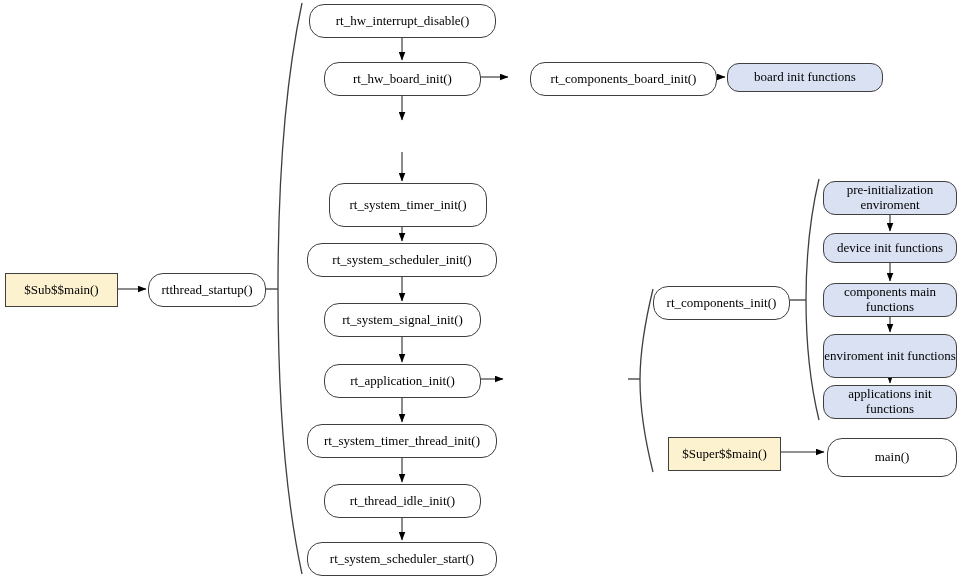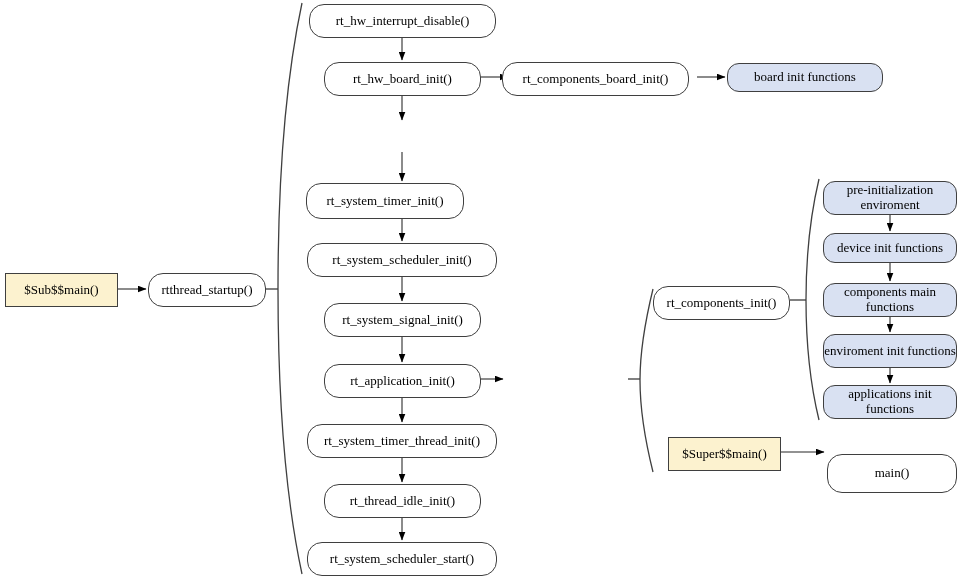--- a/index.html
+++ b/index.html
@@ -96,33 +96,33 @@
     <path class="brace" d="M 302 3 C 283 92 278 190 278 289 C 278 388 283 486 302 574"></path>
     <path class="brace" d="M 653 289 C 643 330 640 356 640 380 C 640 404 643 432 653 472"></path>
     <path class="brace" d="M 819 179 C 809 221 806 262 806 300 C 806 338 809 379 819 420"></path>
   </svg>
 
   <div class="node entry" style="left:5px;top:273px;width:113px;height:32px;">$Sub$$main()</div>
   <div class="node" style="left:148px;top:273px;width:118px;height:32px;font-family:Liberation Serif, serif;">rtthread_startup()</div>
 
   <div class="node" style="left:309px;top:4px;width:187px;height:28px;">rt_hw_interrupt_disable()</div>
   <div class="node" style="left:324px;top:62px;width:157px;height:30px;">rt_hw_board_init()</div>
-  <div class="node" style="left:502px;top:62px;width:187px;height:30px;">rt_components_board_init()</div>
+  <div class="node" style="left:530px;top:62px;width:187px;height:30px;">rt_components_board_init()</div>
   <div class="node blue" style="left:727px;top:63px;width:156px;height:29px;">board init functions</div>
-  <div class="node" style="left:306px;top:183px;width:158px;height:36px;text-align:right;">rt_system_timer_init()</div>
+  <div class="node" style="left:329px;top:183px;width:158px;height:44px;text-align:right;">rt_system_timer_init()</div>
   <div class="node" style="left:307px;top:243px;width:190px;height:30px;">rt_system_scheduler_init()</div>
   <div class="node" style="left:324px;top:303px;width:157px;height:30px;">rt_system_signal_init()</div>
   <div class="node" style="left:324px;top:364px;width:157px;height:30px;">rt_application_init()</div>
   <div class="node" style="left:307px;top:424px;width:190px;height:30px;">rt_system_timer_thread_init()</div>
   <div class="node" style="left:324px;top:484px;width:157px;height:30px;">rt_thread_idle_init()</div>
   <div class="node" style="left:307px;top:542px;width:190px;height:33px;">rt_system_scheduler_start()</div>
 
   <div class="node" style="left:653px;top:286px;width:137px;height:29px;">rt_components_init()</div>
   <div class="node entry" style="left:668px;top:437px;width:113px;height:30px;">$Super$$main()</div>
-  <div class="node" style="left:827px;top:454px;width:130px;height:39px;">main()</div>
+  <div class="node" style="left:827px;top:438px;width:130px;height:39px;">main()</div>
 
   <div class="node blue" style="left:823px;top:181px;width:134px;height:34px;">pre-initialization enviroment</div>
   <div class="node blue" style="left:823px;top:233px;width:134px;height:30px;">device init functions</div>
   <div class="node blue" style="left:823px;top:283px;width:134px;height:34px;">components main functions</div>
-  <div class="node blue" style="left:823px;top:334px;width:134px;height:34px;text-align:right;">enviroment init functions</div>
+  <div class="node blue" style="left:823px;top:334px;width:134px;height:44px;text-align:right;">enviroment init functions</div>
   <div class="node blue" style="left:823px;top:385px;width:134px;height:34px;">applications init functions</div>
 
 </div>
 
 </body></html>

